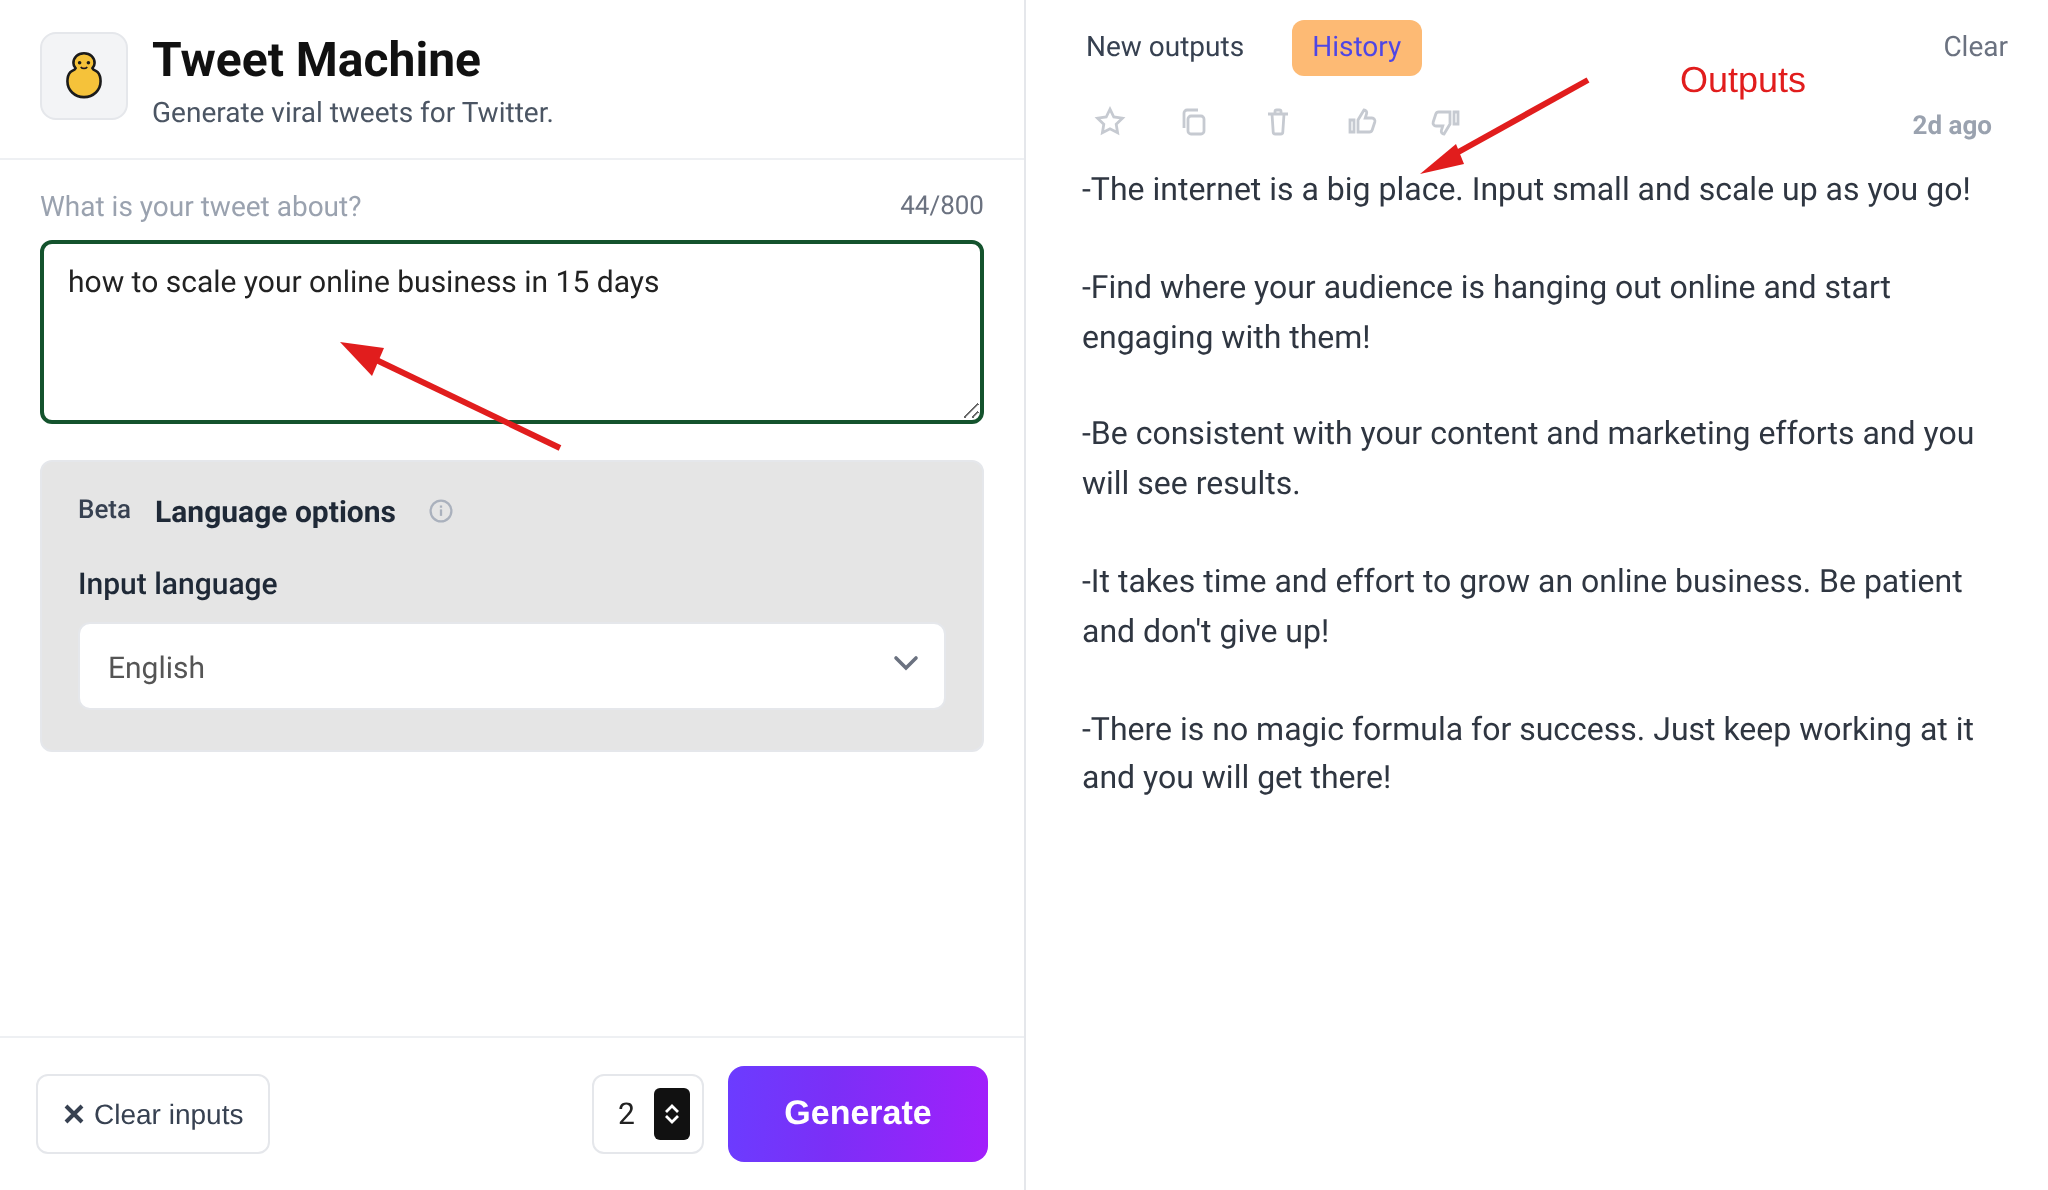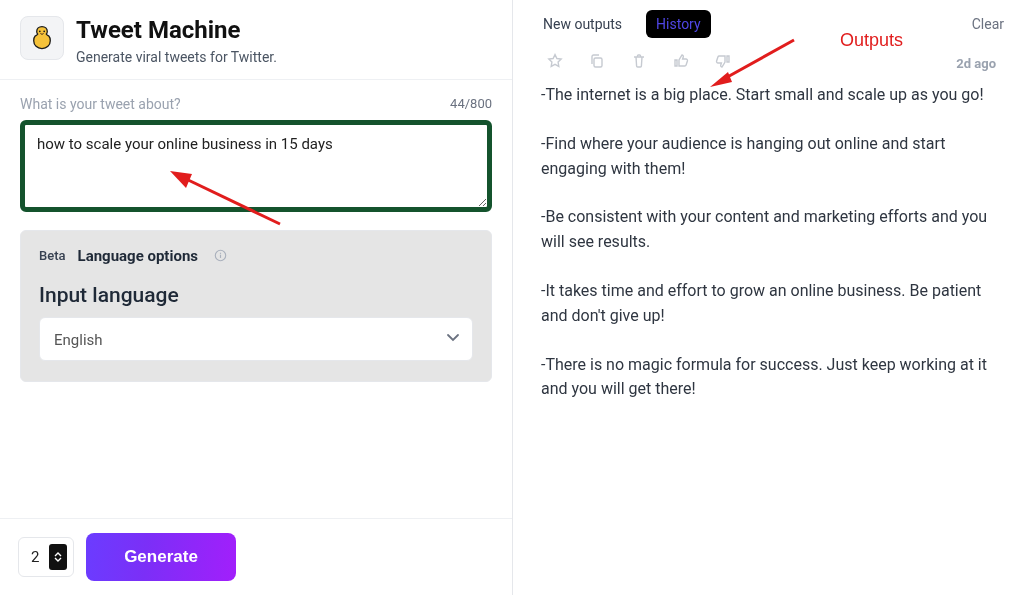--- a/index.html
+++ b/index.html
@@ -55,21 +55,21 @@
   .section { padding: 16px 20px 0 20px; }
   .label-row { display: flex; justify-content: space-between; align-items: center; margin-bottom: 8px; }
   .field-label { color: #9aa2af; font-size: 14px; }
   .counter { color: #6b7280; font-size: 13px; }
   .info-icon { display:inline-flex; align-items:center; margin-left:4px; color:#aab1bd; }
   .info-icon svg { width:13px; height:13px; }
 
   .textarea {
     width: 100%;
     min-height: 92px;
-    border: 5px solid #14532d;
+    border: 2px solid #14532d;
     border-radius: 6px;
     background: #fff;
     padding: 10px 12px;
     font-size: 15px;
     color: #222;
     font-family: inherit;
     resize: vertical;
     line-height: 1.3;
   }
   .textarea::placeholder { color:#b4b9c2; }
@@ -89,21 +89,21 @@
     margin: 14px 20px 18px;
     border: 1px solid #e5e7eb;
     border-top: 1px solid #e5e7eb;
     border-radius: 6px;
     padding: 16px 18px 20px;
     background:#e5e5e5;
   }
   .options-header { display:flex; align-items:center; gap:12px; margin-bottom:18px; }
   .beta-badge { font-size:13px; color:#374151; font-weight:500; }
   .lang-title { font-size:15px; font-weight:700; color:#1f2937; }
-  .lang-label { font-size:21px; color:#1f2937; font-weight:500; margin-bottom:10px; }
+  .lang-label { font-size:15px; color:#1f2937; font-weight:500; margin-bottom:10px; }
   .select-wrap { position:relative; }
   .select {
     width:100%;
     height:44px;
     border:1px solid #e5e7eb;
     border-radius:6px;
     padding:0 14px;
     font-size:15px;
     color:#555;
     appearance:none;
@@ -142,21 +142,21 @@
   .count-wrap { display:flex; align-items:center; gap:12px; }
   .count-box {
     width:56px; height:40px; border:1px solid #e5e7eb; border-radius:6px;
     display:flex; align-items:center; justify-content:space-between;
     padding:0 6px 0 12px; background:#fff;
   }
   .count-val { font-size:15px; }
   .stepper { width:18px; height:26px; background:#111; border-radius:3px; display:flex; flex-direction:column; justify-content:center; align-items:center; }
   .stepper svg{width:8px;height:6px;}
   .btn-generate {
-    height:48px; width:150px; border:none; border-radius:8px;
+    height:48px; width:130px; border:none; border-radius:8px;
     background: linear-gradient(95deg,#6b3cff 0%, #7b2ff7 40%, #a21ffb 100%);
     color:#fff; font-size:17px; font-weight:600; cursor:pointer;
   }
 
   
   .left-scroll::-webkit-scrollbar { width:12px; }
   .left-scroll::-webkit-scrollbar-thumb { background:#c9cdd4; border-radius:6px; border:3px solid #fff; }
   .left-scroll::-webkit-scrollbar-track { background:#f3f4f6; }
 
   
@@ -167,21 +167,21 @@
     flex-direction:column;
   }
   .tabs {
     display:flex; align-items:center; padding:10px 20px 8px; gap:14px;
     border-bottom:1px solid transparent;
   }
   .tab {
     font-size:14px; padding:6px 10px; border-radius:6px; cursor:pointer;
     color:#374151;
   }
-  .tab.active { background:#000000; color:#4f46e5; }
+  .tab.active { background:#fdba74; color:#4f46e5; }
   .tab-spacer { flex:1; }
   .clear-link { font-size:14px; color:#6b7280; cursor:pointer; }
 
   .output-scroll {
     flex:1; overflow-y:auto; padding:0 28px 20px 28px; position:relative;
   }
   .output-scroll::-webkit-scrollbar{width:10px;}
   .output-scroll::-webkit-scrollbar-thumb{background:#c9cdd4;border-radius:5px;}
   .output-scroll::-webkit-scrollbar-track{background:#f3f4f6;}
 
@@ -258,20 +258,26 @@
           <span class="chevron">
             <svg viewBox="0 0 16 16">
                 <path d="M3 6l5 5 5-5" stroke="currentColor" stroke-width="1.8" fill="none" stroke-linecap="round"></path>
               </svg>
           </span>
         </div>
       </div>
     </div>
 
     <div class="footer">
+      <button class="btn-clear">
+        <svg viewBox="0 0 12 12">
+            <path d="M2 2l8 8M10 2l-8 8"></path>
+          </svg>
+        <span>Clear inputs</span>
+      </button>
       <div class="count-wrap">
         <div class="count-box">
           <span class="count-val">2</span>
           <div class="stepper">
             <svg viewBox="0 0 8 6">
                 <path d="M1 5l3-3 3 3" stroke="#fff" stroke-width="1.4" fill="none"></path>
               </svg>
             <svg viewBox="0 0 8 6">
                 <path d="M1 1l3 3 3-3" stroke="#fff" stroke-width="1.4" fill="none"></path>
               </svg>
@@ -306,21 +312,21 @@
               <path d="M4 7v6H2V7h2zm2 6V7l3-5c.9 0 1.6.9 1.3 1.8L9.6 6H13c1 0 1.7 1 1.4 2l-1.3 4c-.2.6-.8 1-1.4 1H6z"></path>
             </svg></span>
         <span><svg viewBox="0 0 16 16" fill="none" stroke="currentColor" stroke-width="1.4">
               <path d="M12 9V3h2v6h-2zm-2-6v6l-3 5c-.9 0-1.6-.9-1.3-1.8L6.4 10H3c-1 0-1.7-1-1.4-2l1.3-4c.2-.6.8-1 1.4-1H10z"></path>
             </svg></span>
         <div class="spacer"></div>
         <span class="timestamp">2d ago</span>
       </div>
 
       <div class="output-body" id="output-body">
-          <p>-The internet is a big place. Start small and scale up as you go!</p>
+          <p>-The internet is a big place. Input small and scale up as you go!</p>
           <p>-Find where your audience is hanging out online and start engaging with them!</p>
           <p>-Be consistent with your content and marketing efforts and you will see results.</p>
           <p>-It takes time and effort to grow an online business. Be patient and don't give up!</p>
           <p>-There is no magic formula for success. Just keep working at it and you will get there!</p>
         </div>
     </div>
   </div>
 
   <div class="annotation" style="left:840px; top:30px;">
     <span class="ann-text">Outputs</span>

